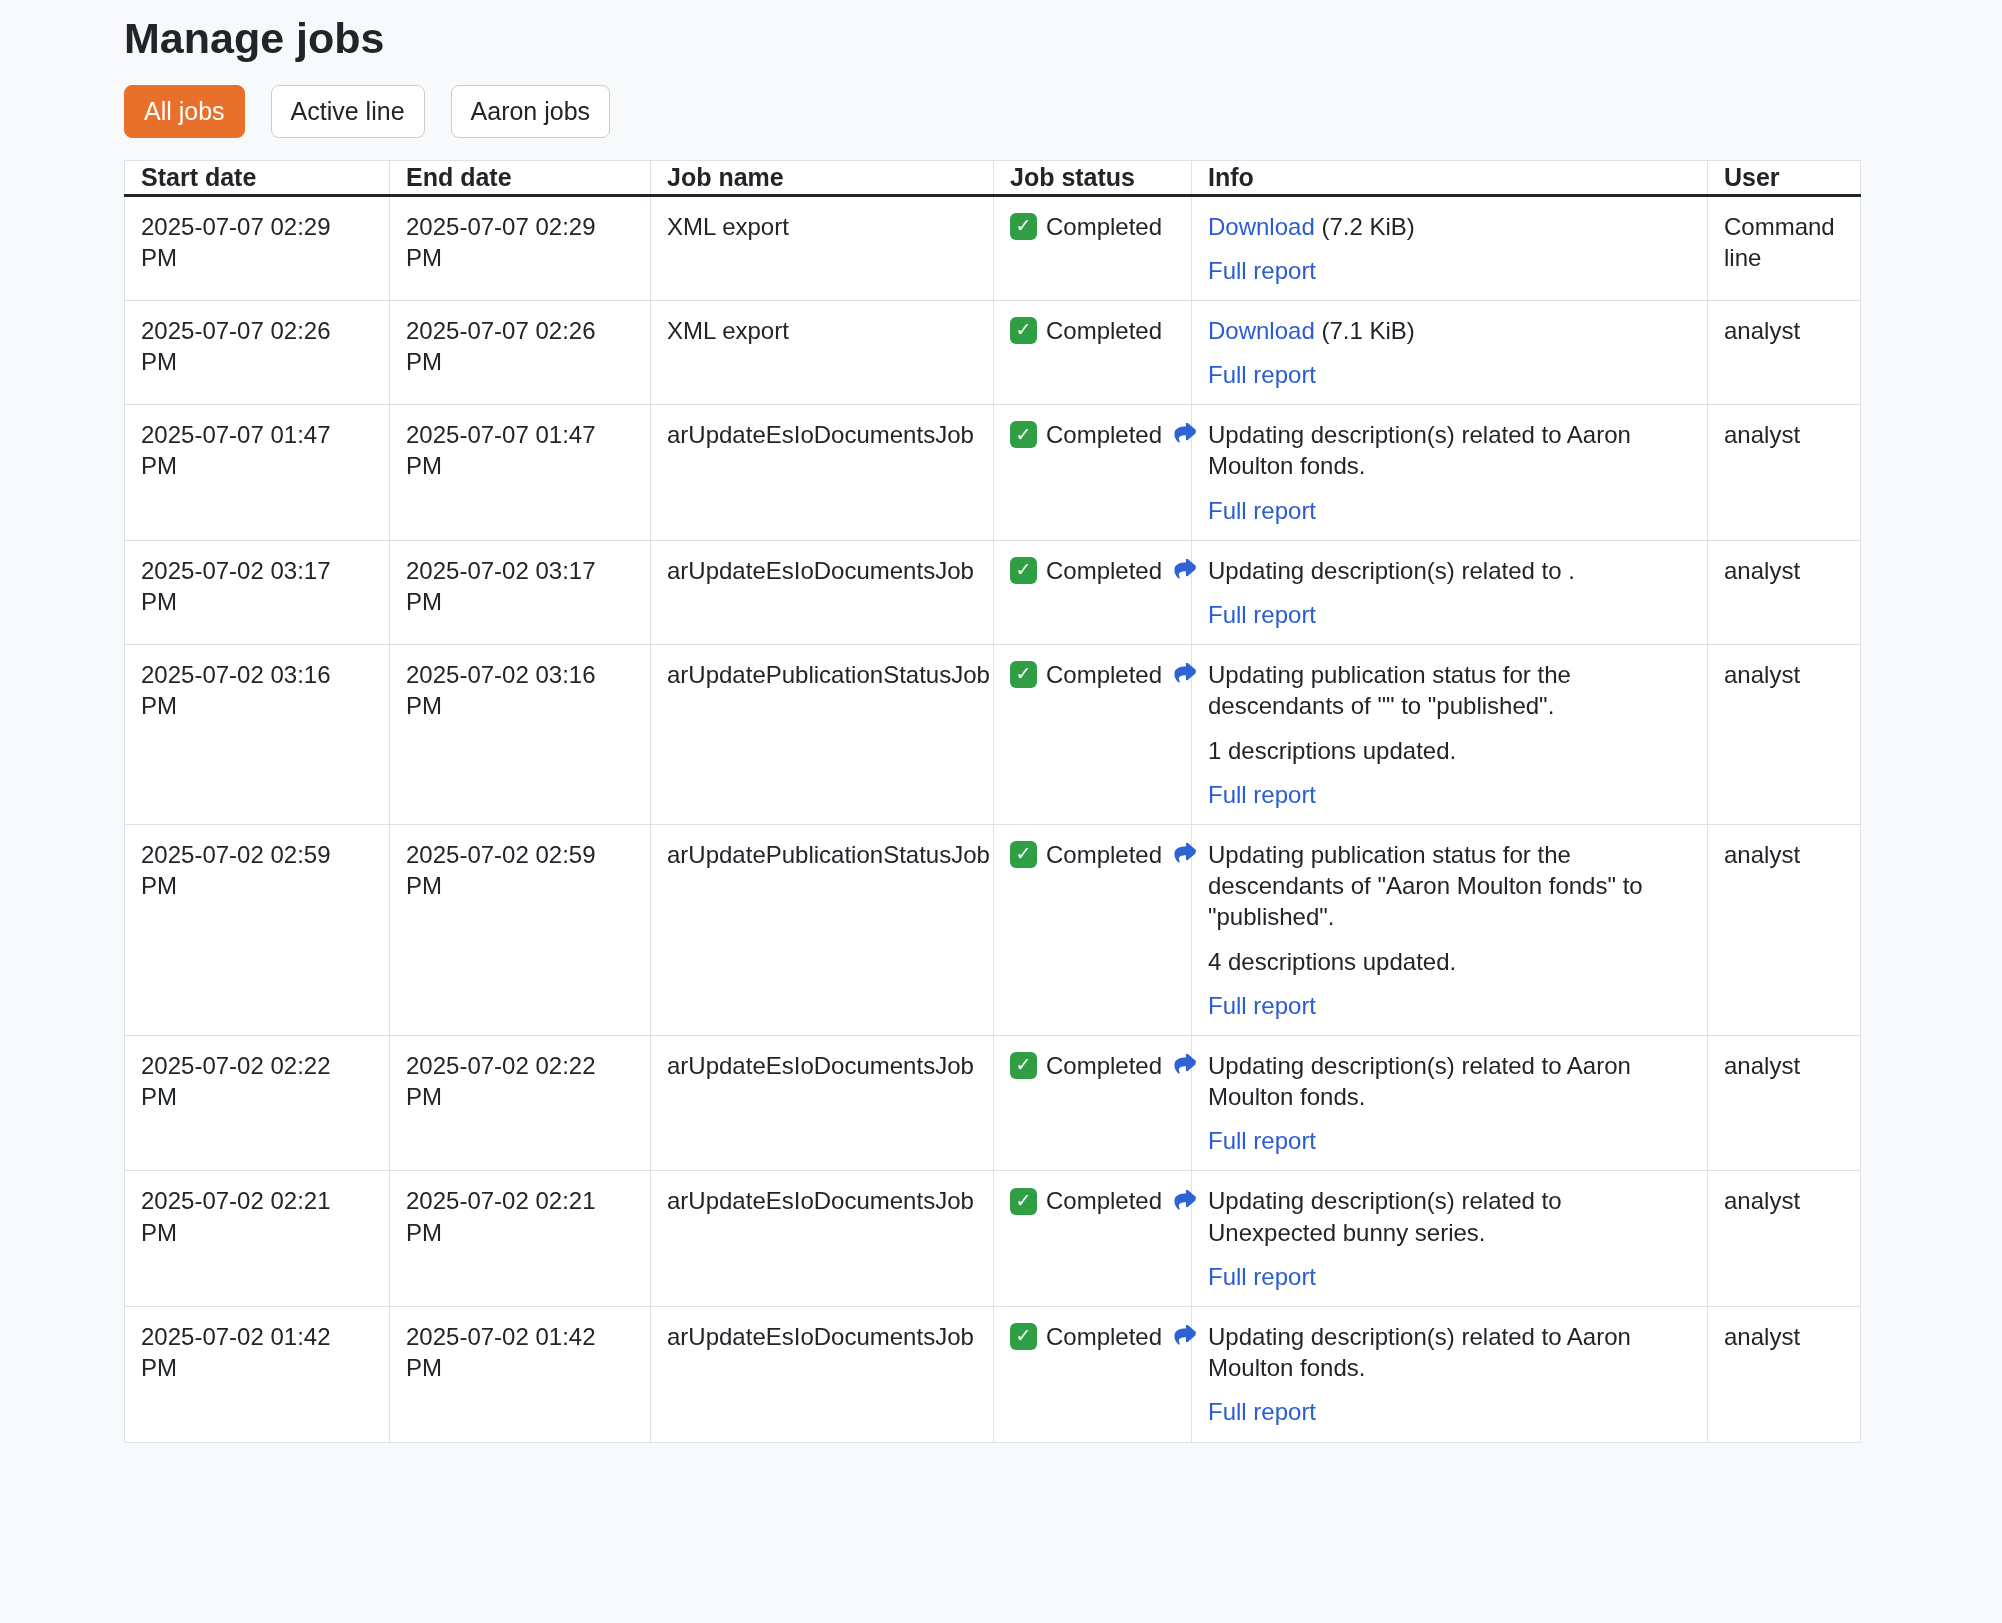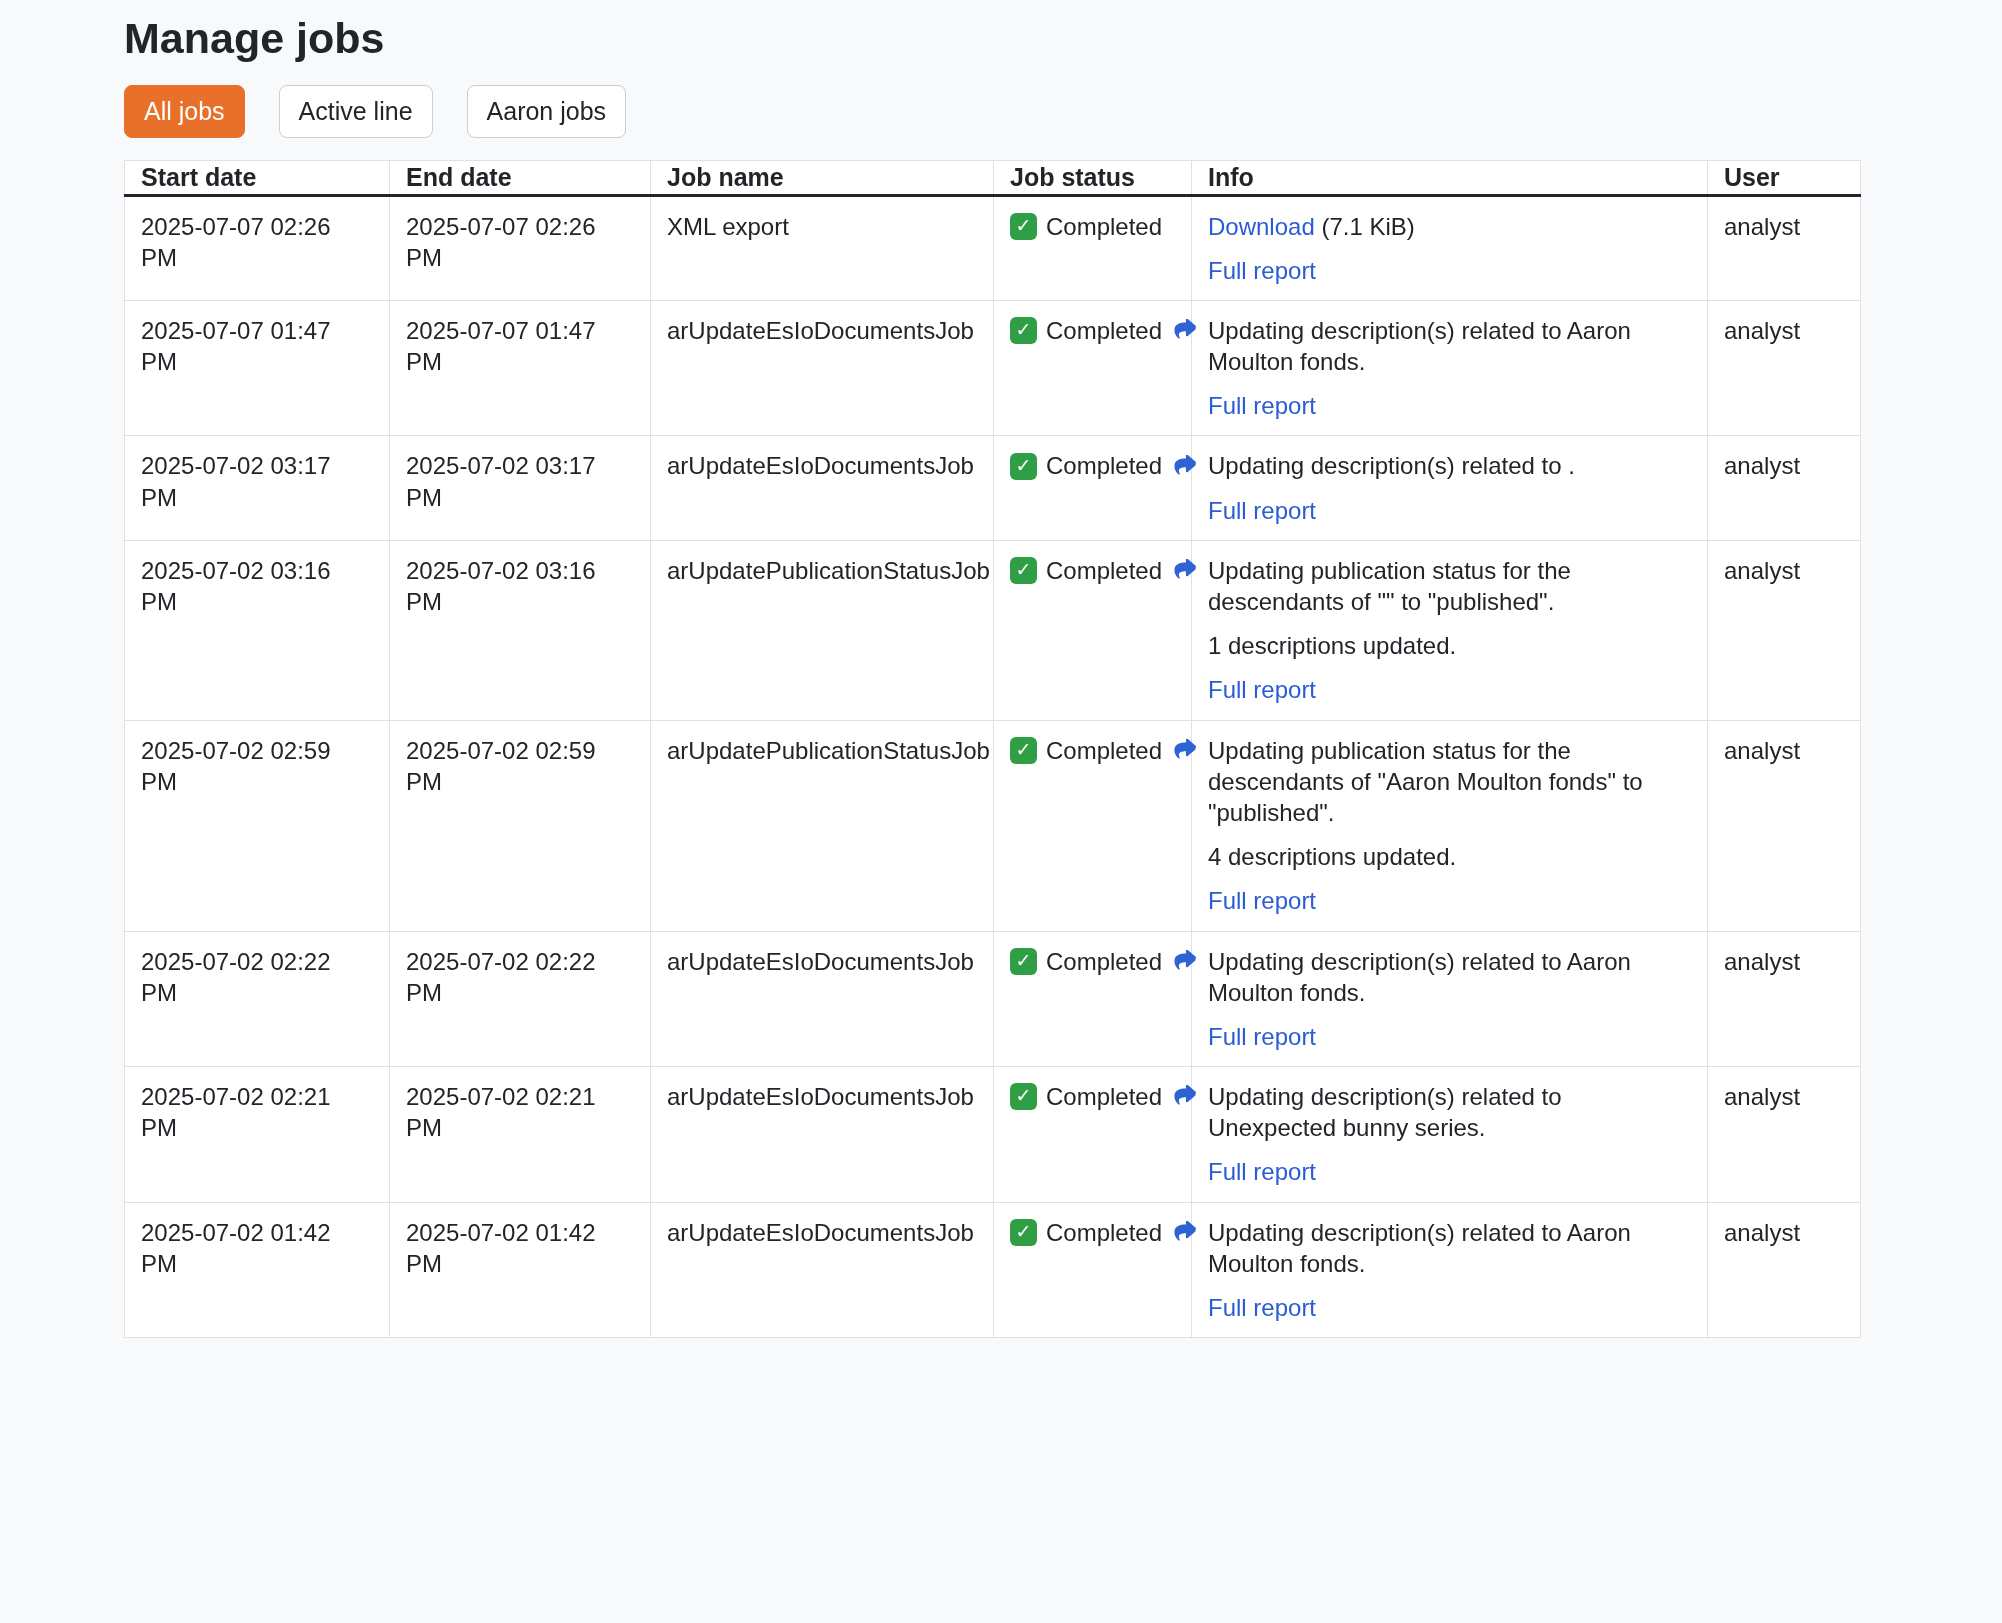--- a/index.html
+++ b/index.html
@@ -16,21 +16,21 @@
     margin-left: 124px;
     padding-top: 8px;
   }
   h1.page-title {
     font-size: 43px;
     font-weight: 600;
     margin: 6px 0 22px 0;
     color: #212529;
   }
   
-  .filters { display: flex; gap: 34px; margin-bottom: 22px; }
+  .filters { display: flex; gap: 26px; margin-bottom: 22px; }
   .btn {
     font-size: 25px;
     line-height: 1;
     padding: 13px 19px;
     border-radius: 8px;
     border: 1px solid #c9ced3;
     background: #ffffff;
     color: #212529;
     cursor: pointer;
     font-family: inherit;
@@ -104,20 +104,37 @@
       <tr>
         <th>Start date</th>
         <th>End date</th>
         <th>Job name</th>
         <th>Job status</th>
         <th>Info</th>
         <th>User</th>
       </tr>
     </thead>
     <tbody id="jobs-body">
+  <tr>
+    <td>2025-07-07 02:29 PM</td>
+    <td>2025-07-07 02:29 PM</td>
+    <td>XML export</td>
+    <td>
+      <span class="status-line">
+        <span class="check-ic">✓</span>
+        <span>Completed</span>
+
+      </span>
+    </td>
+    <td>
+            <p><a class="lnk">Download</a> (7.2 KiB)</p>
+            <p><a class="lnk">Full report</a></p>
+          </td>
+    <td>Command line</td>
+  </tr>
 
   <tr>
     <td>2025-07-07 02:26 PM</td>
     <td>2025-07-07 02:26 PM</td>
     <td>XML export</td>
     <td>
       <span class="status-line">
         <span class="check-ic">✓</span>
         <span>Completed</span>
 

